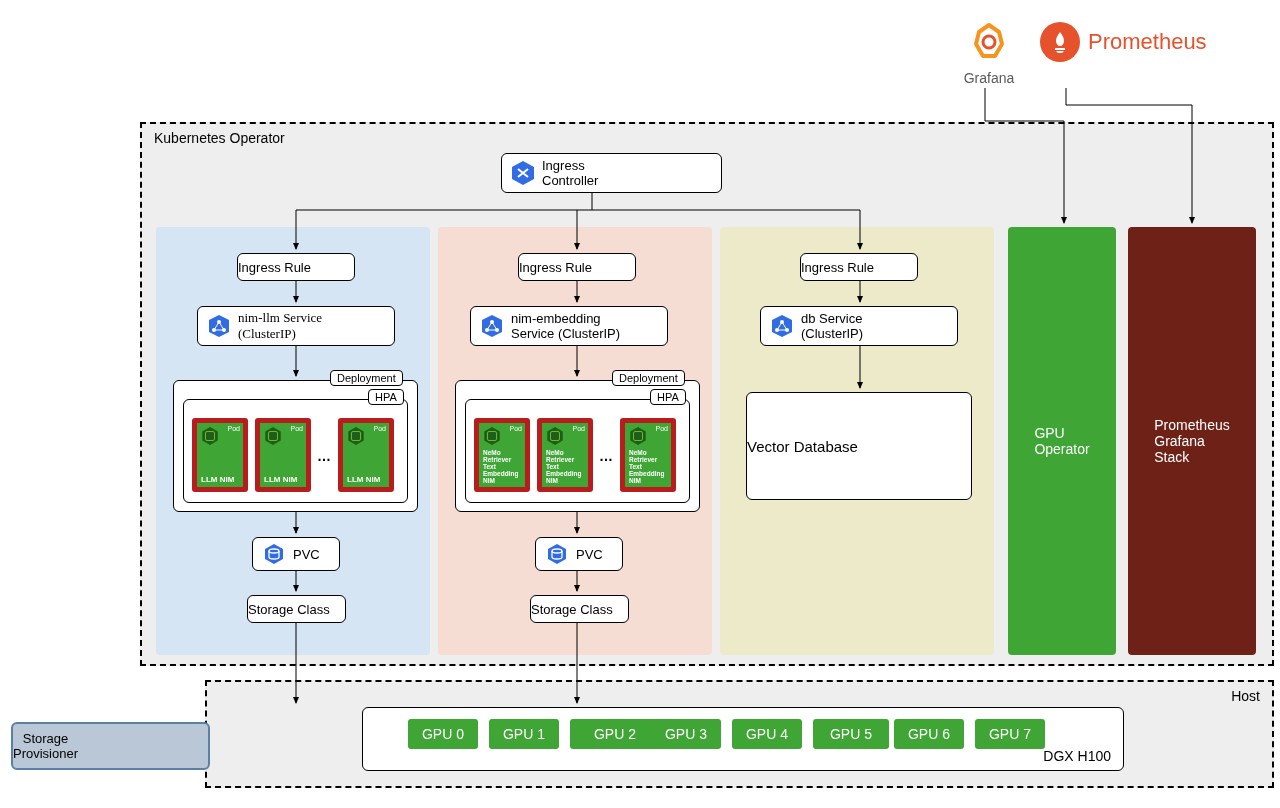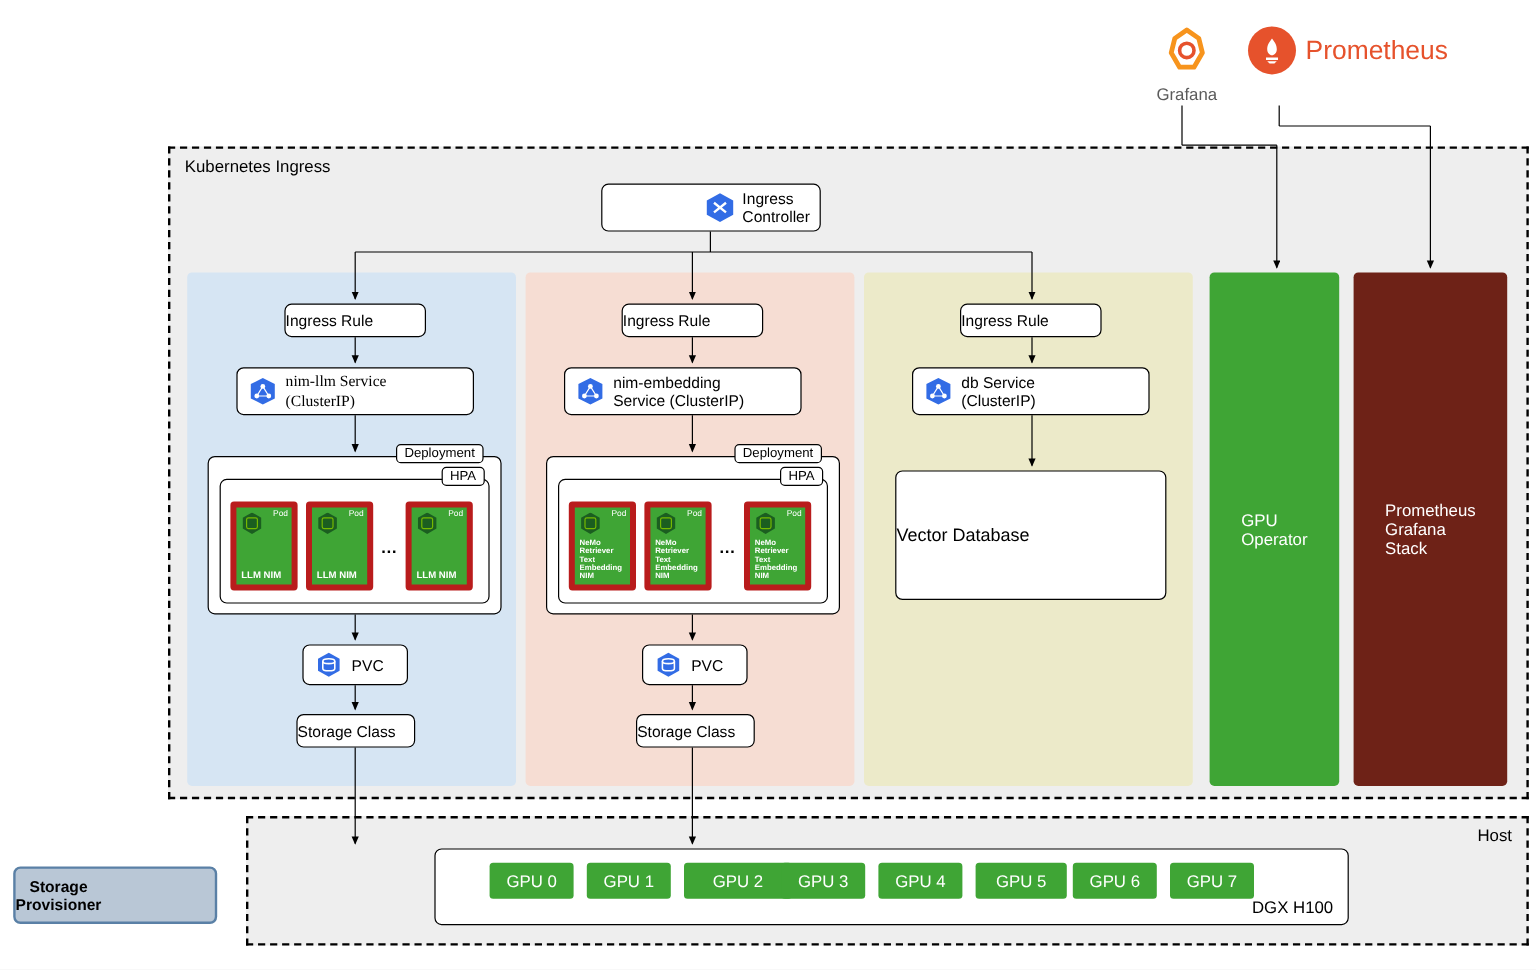--- a/index.html
+++ b/index.html
@@ -44,24 +44,24 @@
 <div class="mono-logo" style="left:1040px;top:22px;">
   <div class="prom-fire">
     <svg width="24" height="24" viewBox="0 0 24 24">
         <path d="M12 2 C9 6 8 8 8 11 C8 14 10 16 12 16 C14 16 16 14 16 11 C16 8 15 6 12 2 Z M7 18 H17 V20 H7 Z M8 21 H16 L14 23 H10 Z" fill="#fff"></path>
       </svg>
   </div>
   <span style="color:#e6522c;font-size:22px;">Prometheus</span>
 </div>
 
 <div class="dashbox" style="left:140px;top:122px;width:1134px;height:544px;">
-  <div class="label-tl">Kubernetes Ingress</div>
-</div>
-
-<div class="box" style="left:501px;top:153px;width:183px;height:40px;justify-content:flex-end;">
+  <div class="label-tl">Kubernetes Operator</div>
+</div>
+
+<div class="box" style="left:501px;top:153px;width:221px;height:40px;justify-content:flex-start;">
   <div class="icon-wrap">
     <div class="iconbox">
       <svg width="26" height="26" viewBox="0 0 26 26">
           <polygon points="13,1 24,7 24,19 13,25 2,19 2,7" fill="#326ce5"></polygon>
           <path d="M8 9 L18 17 M18 9 L8 17" stroke="#fff" stroke-width="2"></path>
         </svg>
     </div>
     <span style="white-space:pre-line;text-align:left;">Ingress
 Controller</span>
   </div>
@@ -236,21 +236,21 @@
 <div class="gpu" style="left:813px;top:719px;width:76px;height:30px;">
     <span>GPU 5</span>
   </div>
 <div class="gpu" style="left:894px;top:719px;width:70px;height:30px;">
     <span>GPU 6</span>
   </div>
 <div class="gpu" style="left:975px;top:719px;width:70px;height:30px;">
     <span>GPU 7</span>
   </div>
 
-<div class="box" style="left:11px;top:722px;width:170px;height:48px;background:#b9c7d6;border:2px solid #5a80a6;white-space:pre-line;font-weight:bold;"><span>Storage
+<div class="box" style="left:11px;top:722px;width:199px;height:48px;background:#b9c7d6;border:2px solid #5a80a6;white-space:pre-line;"><span>Storage
 Provisioner</span></div>
 
 <svg class="arrow" style="left:0;top:0;width:1280px;height:808px;pointer-events:none;">
   <defs>
       <marker id="ah" markerWidth="8" markerHeight="8" refX="6" refY="3" orient="auto">
         <path d="M0,0 L7,3 L0,6 Z" fill="#000"></path>
       </marker>
     </defs>
 
   <path d="M985 88 V121 M985 121 H1064 M1064 121 V223" stroke="#000" fill="none" marker-end="url(#ah)"></path>

